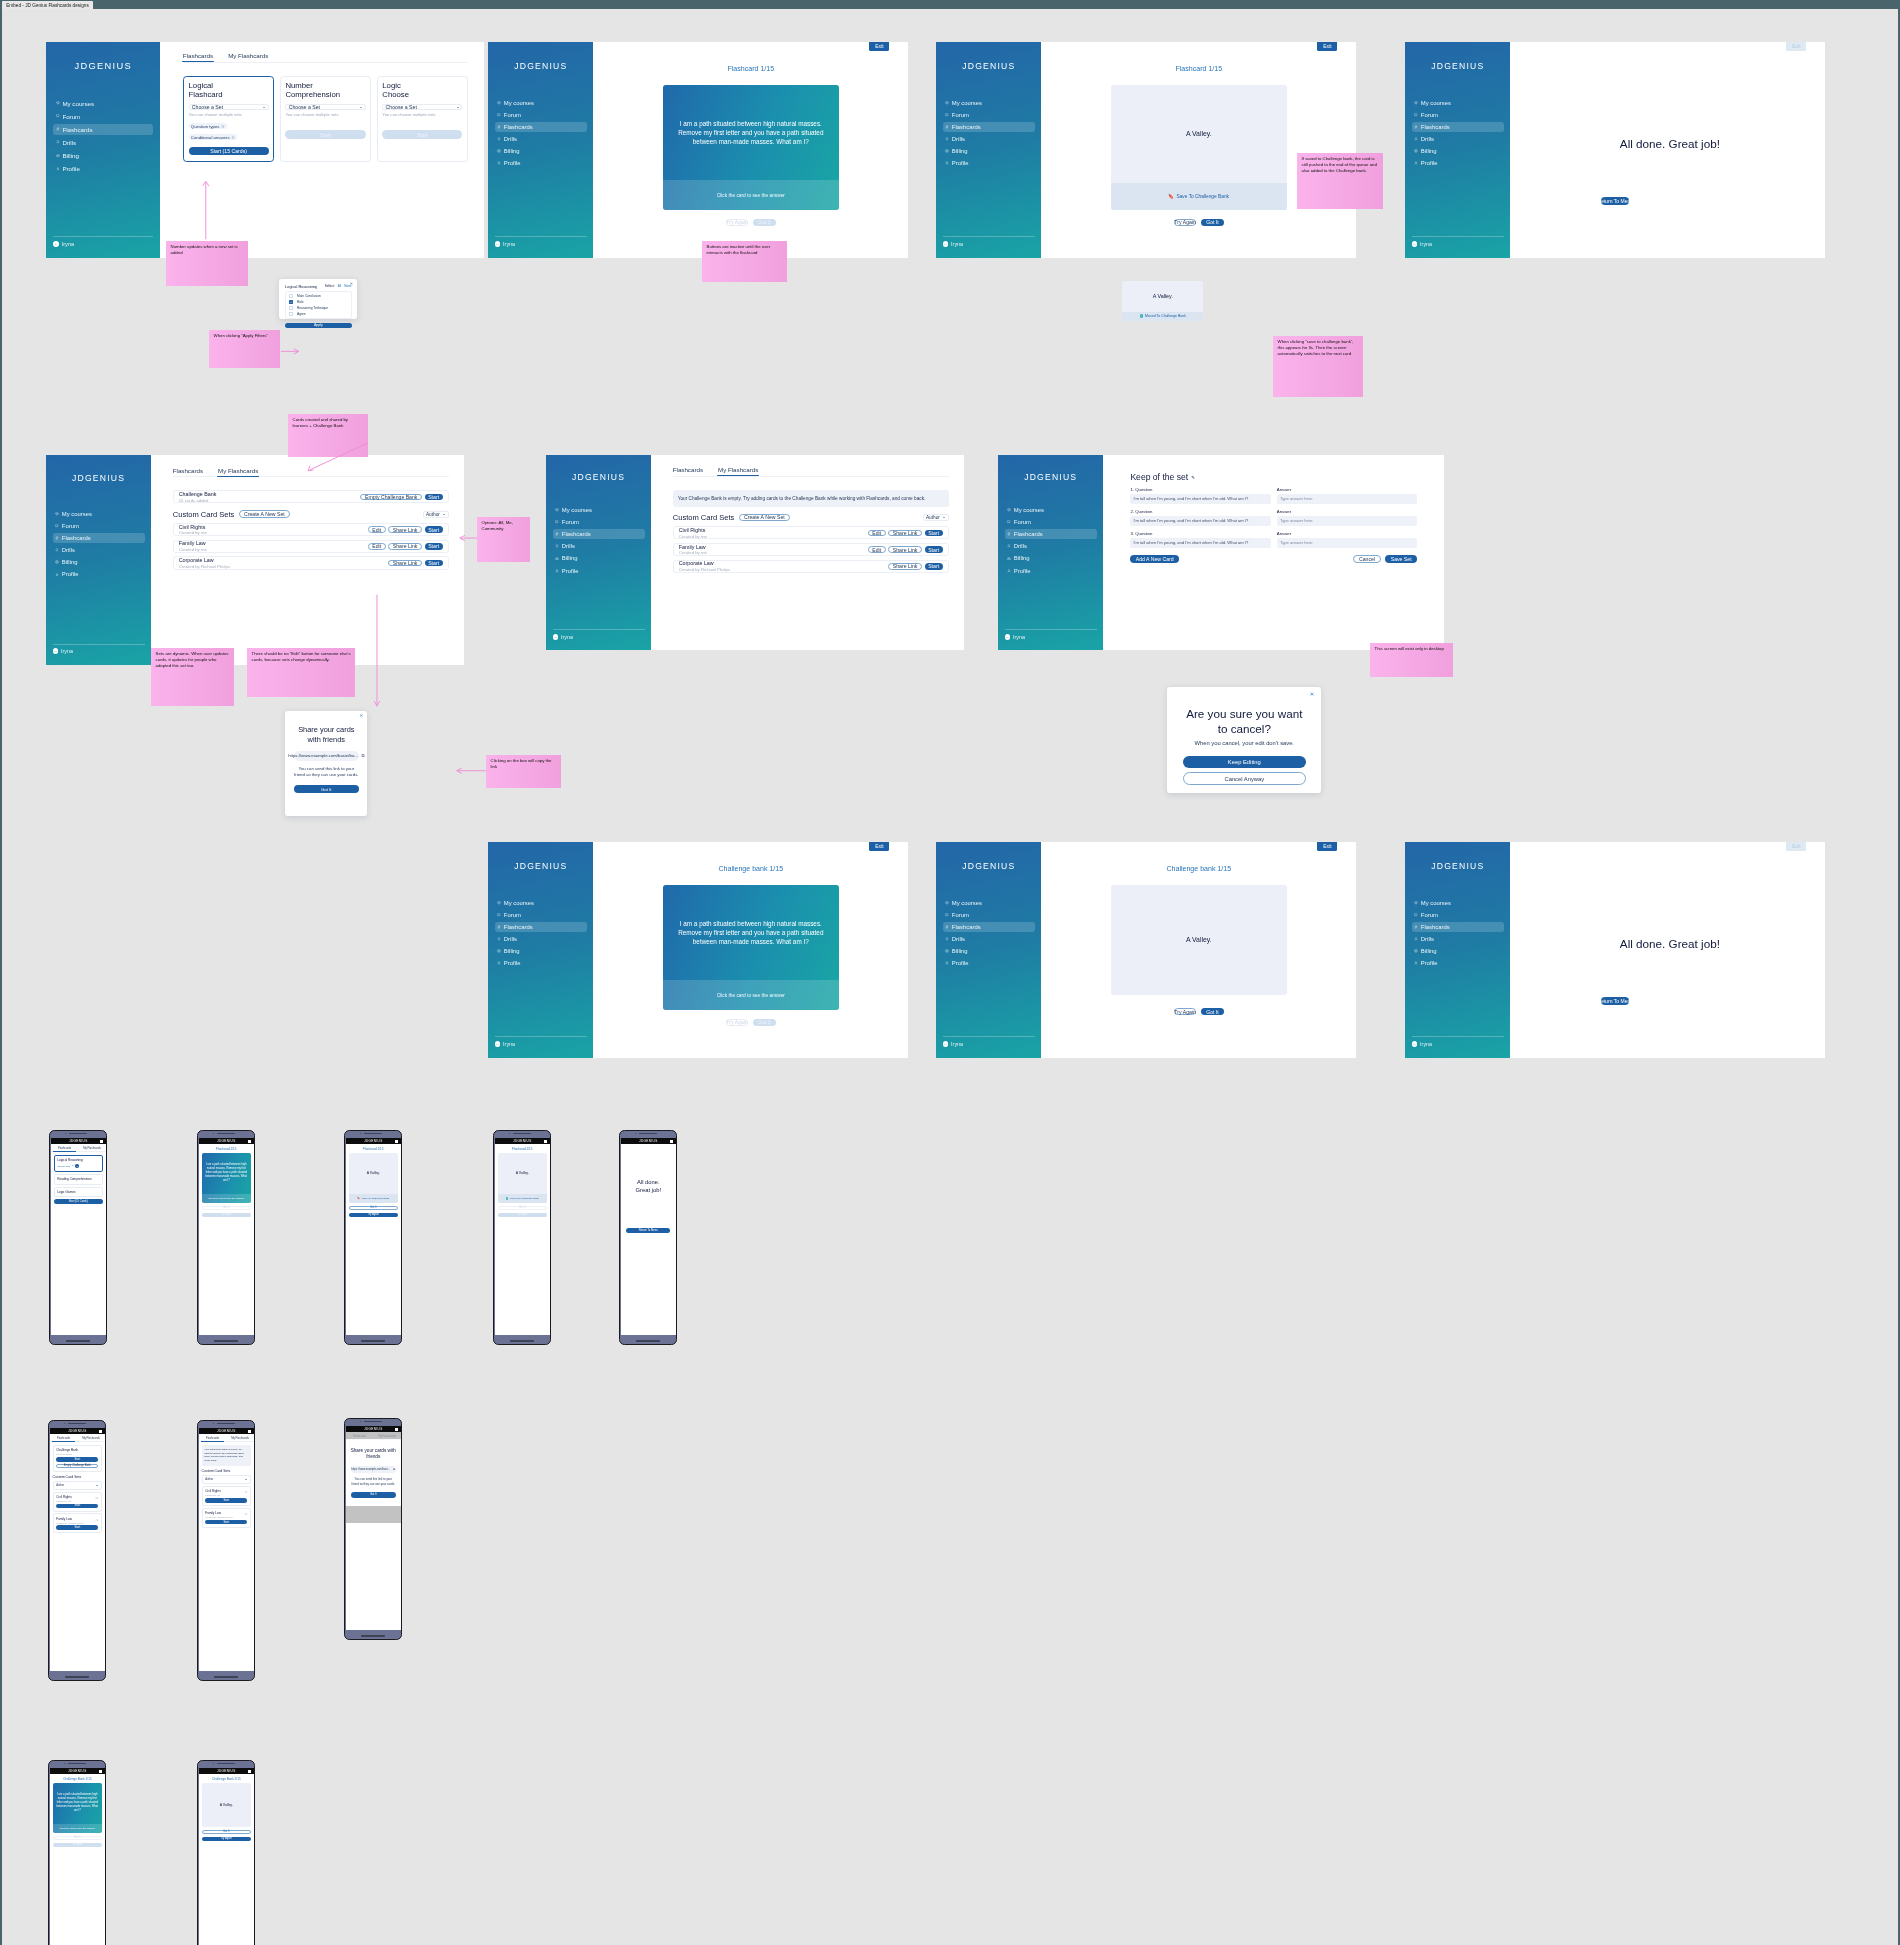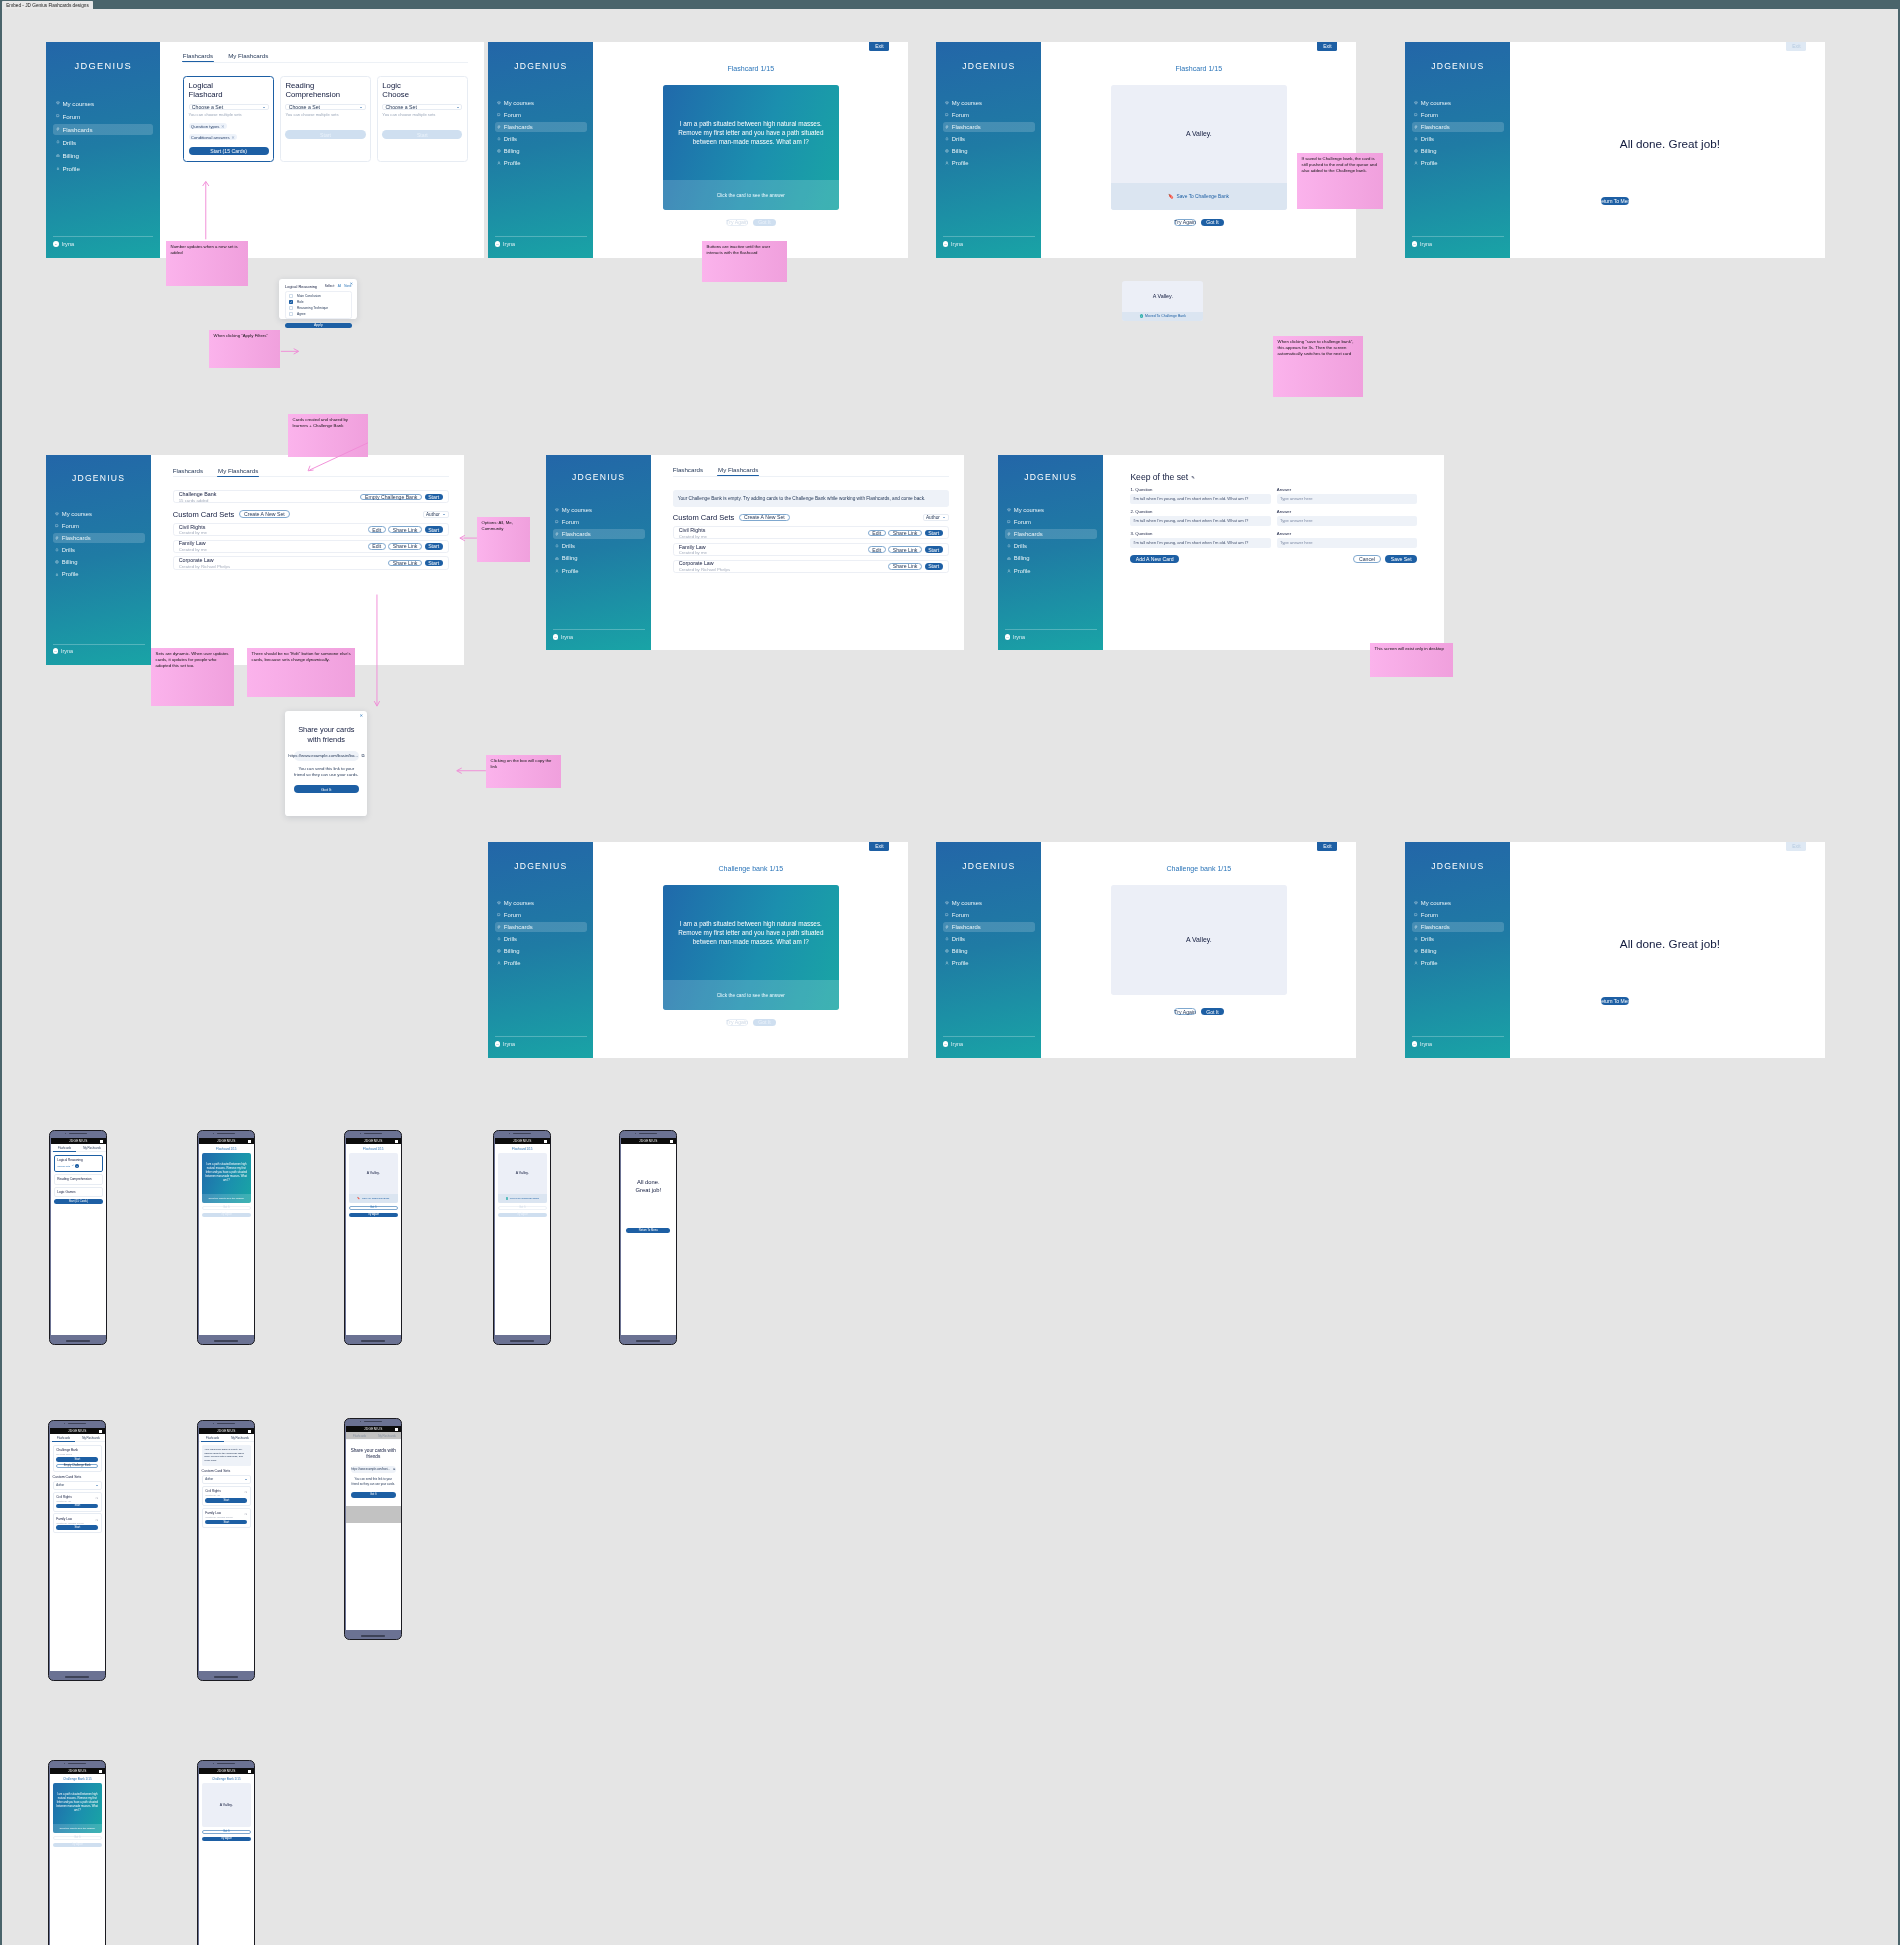--- a/index.html
+++ b/index.html
@@ -377,21 +377,21 @@
                 <span class="x">✕</span>
               </div>
             <div class="chip">
                 <span>Conditional answers</span>
                 <span class="x">✕</span>
               </div>
           </div>
           <div class="btn btn-primary btn-lg">Start (15 Cards)</div>
         </div>
         <div class="setcard">
-          <h3 style="white-space:pre-line">Reading
+          <h3 style="white-space:pre-line">Number
 Comprehension</h3>
           <div class="selectbox">
               <span>Choose a Set</span>
               <span class="caret"></span>
             </div>
           <div class="hint">You can choose multiple sets</div>
           <div class="btn btn-disabled btn-lg" style="margin-top:13.2px">Start</div>
         </div>
         <div class="setcard">
           <h3 style="white-space:pre-line">Logic
@@ -1020,20 +1020,27 @@
     <div class="close" style="font-size:4.3px">✕</div>
     <div class="sharetitle" style="font-size:7.4px;margin-top:7px">Share your cards with friends</div>
     <div class="linkpill" style="font-size:4.3px">
       <span>https://www.example.com/basin/bo...</span>
       <span>⧉</span>
     </div>
     <div class="sharesub" style="font-size:4.3px">You can send this link to your friend so they can use your cards.</div>
     <div class="btn btn-primary" style="height:7.4px;margin-top:7px;font-size:4.3px">Got It</div>
   </div>
 
+  <div class="modal" style="left:1165px; top:678px; width:154px; height:106px; padding:11.7px 15.6px;">
+    <div class="close" style="font-size:5.4px;right:7px;top:5.4px">✕</div>
+    <div class="confirmtitle" style="font-size:11.7px;margin-top:8.6px">Are you sure you want to cancel?</div>
+    <div class="confirmsub" style="font-size:5.8px">When you cancel, your edit don't save.</div>
+    <div class="btn btn-primary" style="height:12.5px;margin-top:10px;font-size:5.8px">Keep Editing</div>
+    <div class="btn btn-ghost" style="height:12.5px;margin-top:4.3px;font-size:5.8px">Cancel Anyway</div>
+  </div>
 
   <div class="frame" style="left:486px; top:833px; width:420px; height:216px;">
     <div class="sidebar" style="width:25%">
       <div class="brand" style="font-size:8.6px;">JDGENIUS</div>
       <div class="navlist" style="font-size:8.2px;">
         <div class="navitem">
             <span class="ico">
               <svg viewBox="0 0 24 24" fill="none" stroke="#fff" stroke-width="2">
                 <path d="M2 8l10-5 10 5-10 5z"></path>
                 <path d="M6 11v5c0 1 3 2 6 2s6-1 6-2v-5"></path>

